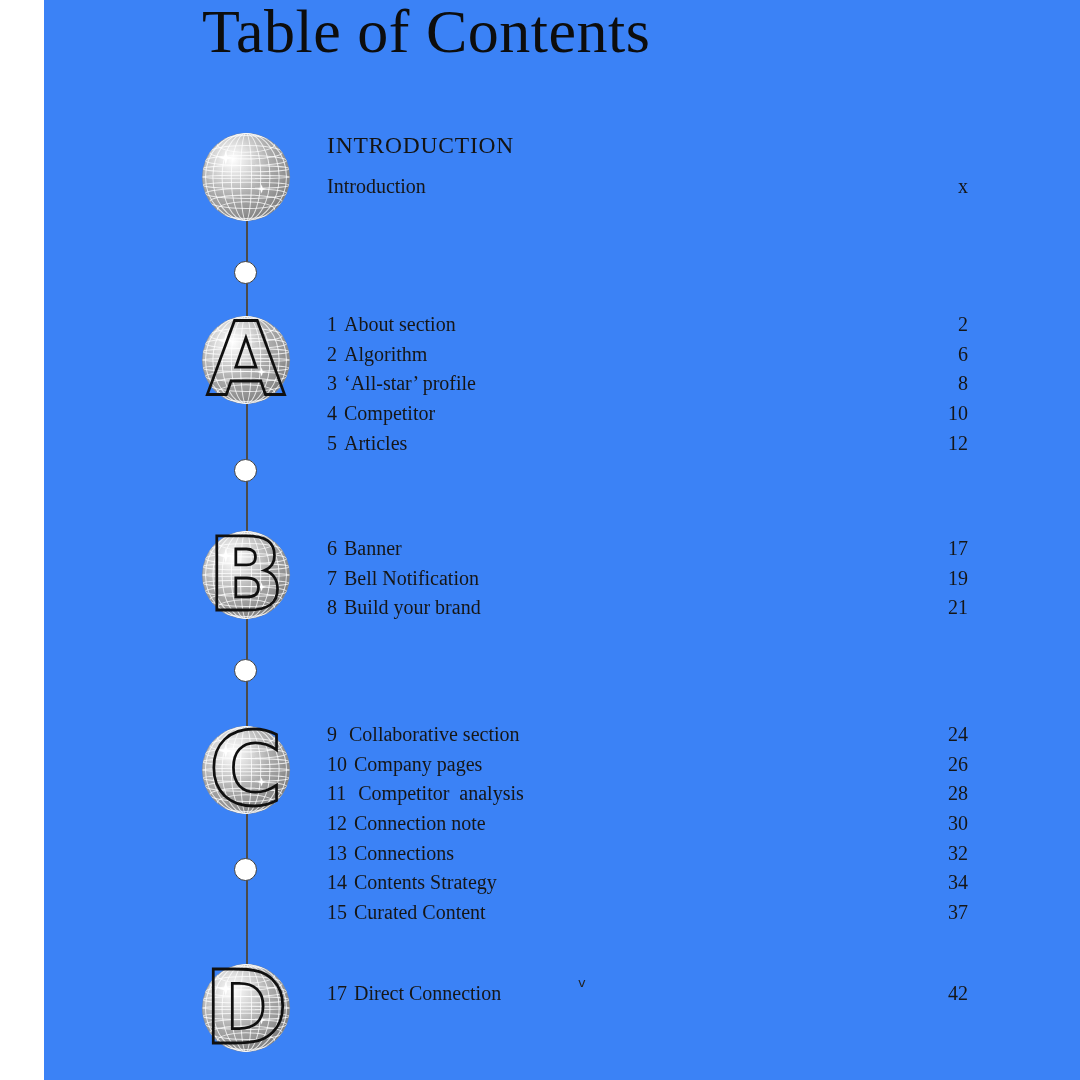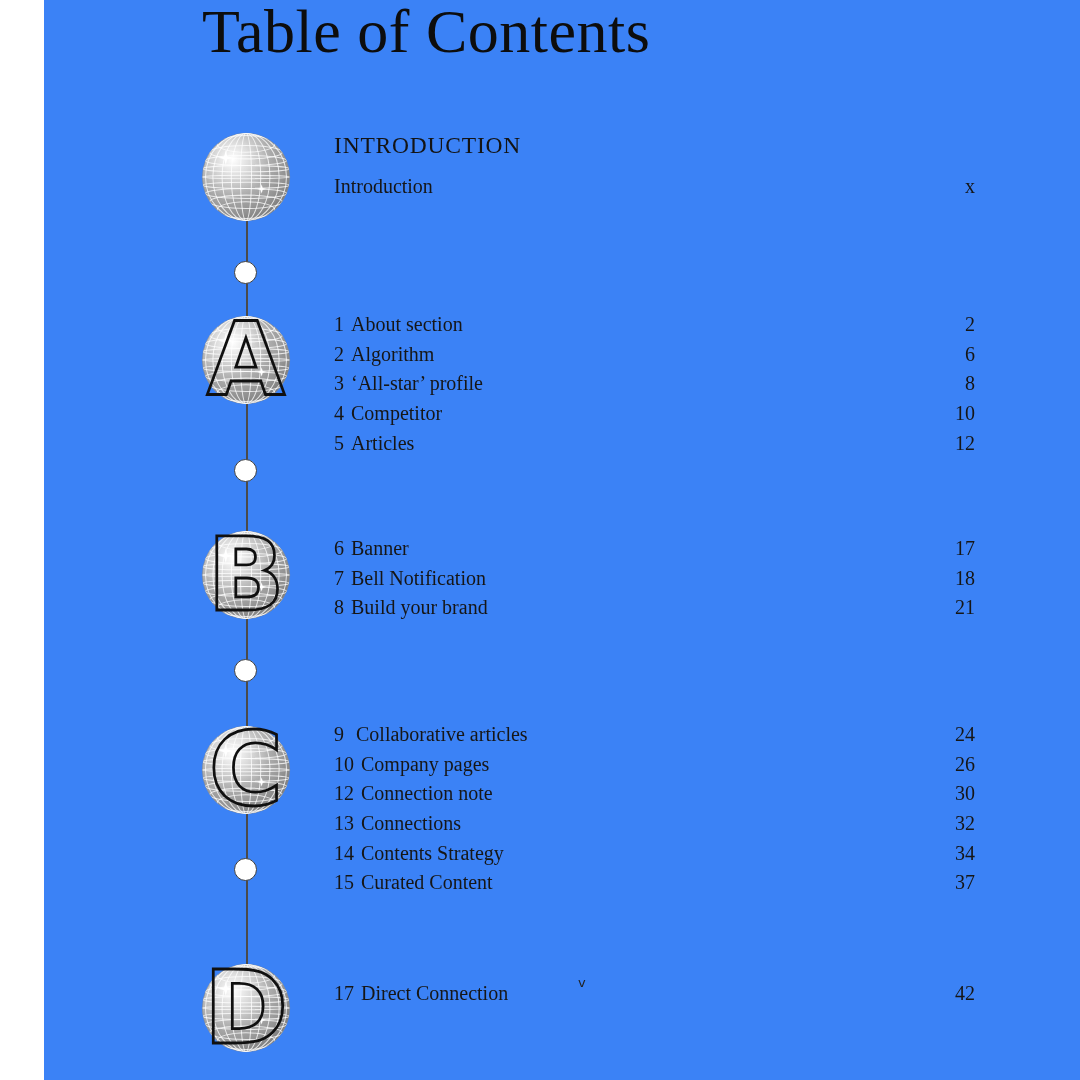--- a/index.html
+++ b/index.html
@@ -48,21 +48,21 @@
   .ball-letter{
     font-family:"DejaVu Sans", sans-serif;
     font-weight:700;
     fill:none;
     stroke:#101010;
     stroke-width:3;
   }
   
   .sec{
     position:absolute;
-    left:290px;width:641px;font-family:Liberation Serif, serif;
+    left:283px;width:641px;font-family:Liberation Serif, serif;
   }
   .sec-header{
     font-size:23.5px;
     letter-spacing:0.8px;
     color:#141414;
   }
   .row{
     display:flex;
     align-items:baseline;
     height:29.7px;
@@ -202,41 +202,46 @@
 
   <div class="sec" style="top:534px;">
     <div class="row">
       <span class="num">6</span>
       <span class="ttl">Banner</span>
       <span class="pg">17</span>
     </div>
     <div class="row">
       <span class="num">7</span>
       <span class="ttl">Bell Notification</span>
-      <span class="pg">18</span>
+      <span class="pg">19</span>
     </div>
     <div class="row">
       <span class="num">8</span>
       <span class="ttl">Build your brand</span>
       <span class="pg">21</span>
     </div>
   </div>
 
   <div class="sec" style="top:720px;">
     <div class="row">
       <span class="num">9</span>
-      <span class="ttl"> Collaborative articles</span>
+      <span class="ttl"> Collaborative section</span>
       <span class="pg">24</span>
     </div>
     <div class="row">
       <span class="num">10</span>
       <span class="ttl">Company pages</span>
       <span class="pg">26</span>
     </div>
     <div class="row">
+      <span class="num">11</span>
+      <span class="ttl"> Competitor  analysis</span>
+      <span class="pg">28</span>
+    </div>
+    <div class="row">
       <span class="num">12</span>
       <span class="ttl">Connection note</span>
       <span class="pg">30</span>
     </div>
     <div class="row">
       <span class="num">13</span>
       <span class="ttl">Connections</span>
       <span class="pg">32</span>
     </div>
     <div class="row">

